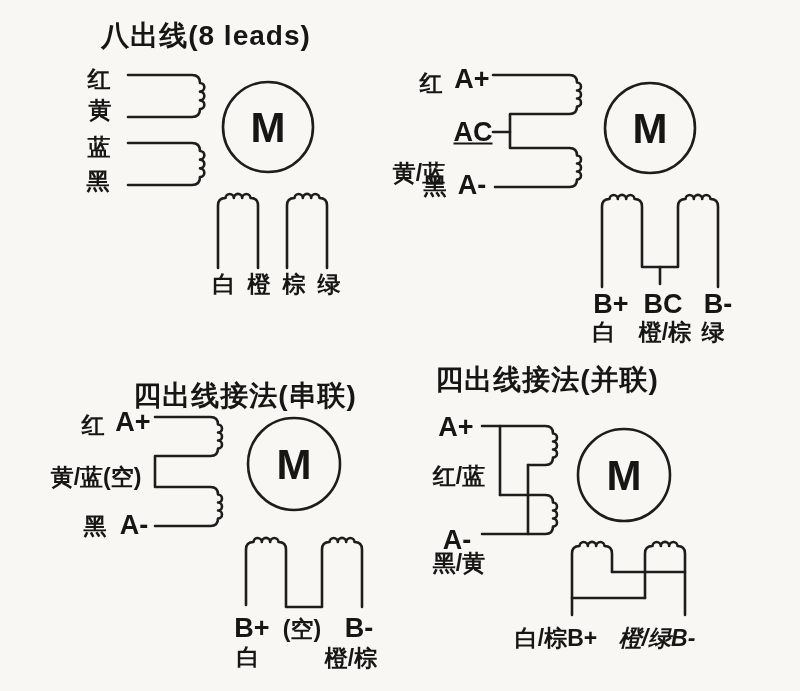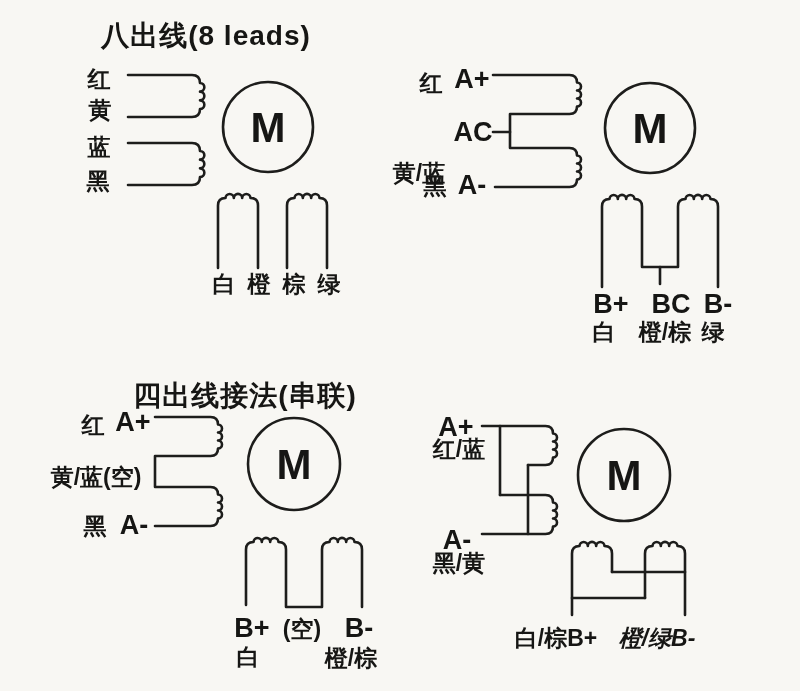--- a/index.html
+++ b/index.html
@@ -83,45 +83,46 @@
   <div class="label cjk" style="left:98px;top:181px;">黑</div>
   <div class="label motor" style="left:268px;top:128px;">M</div>
   <div class="label cjk" style="left:224px;top:284px;">白</div>
   <div class="label cjk" style="left:259px;top:284px;">橙</div>
   <div class="label cjk" style="left:294px;top:284px;">棕</div>
   <div class="label cjk" style="left:329px;top:284px;">绿</div>
 
   <div class="label cjk" style="left:431px;top:83px;">红</div>
   <div class="label term" style="left:472px;top:79px;">A+</div>
   <div class="label cjk" style="left:419px;top:133px;margin-top:40px;">黄/蓝</div>
-  <div class="label term" style="left:473px;top:132px;">AC</div>
+  <div class="label term" style="left:473px;top:132px;text-decoration:underline;">AC</div>
   <div class="label cjk" style="left:435px;top:186px;">黑</div>
   <div class="label term" style="left:472px;top:185px;">A-</div>
   <div class="label motor" style="left:650px;top:129px;">M</div>
   <div class="label term" style="left:611px;top:304px;">B+</div>
-  <div class="label term" style="left:663px;top:304px;margin-left:8px;">BC</div>
+  <div class="label term" style="left:663px;top:304px;">BC</div>
   <div class="label term" style="left:718px;top:304px;">B-</div>
   <div class="label cjk" style="left:604px;top:332px;">白</div>
   <div class="label cjk" style="left:665px;top:332px;">橙/棕</div>
   <div class="label cjk" style="left:713px;top:332px;">绿</div>
 
   <div class="label title" style="left:245px;top:396px;">四出线接法(串联)</div>
   <div class="label cjk" style="left:93px;top:425px;">红</div>
   <div class="label term" style="left:133px;top:422px;">A+</div>
   <div class="label cjk" style="left:96px;top:477px;">黄/蓝(空)</div>
   <div class="label cjk" style="left:95px;top:526px;">黑</div>
   <div class="label term" style="left:134px;top:525px;">A-</div>
   <div class="label motor" style="left:294px;top:465px;">M</div>
   <div class="label term" style="left:252px;top:628px;">B+</div>
   <div class="label cjk" style="left:302px;top:629px;">(空)</div>
   <div class="label term" style="left:359px;top:628px;">B-</div>
   <div class="label cjk" style="left:248px;top:657px;">白</div>
   <div class="label cjk" style="left:351px;top:658px;">橙/棕</div>
 
+  <div class="label title" style="left:547px;top:380px;">四出线接法(并联)</div>
   <div class="label term" style="left:456px;top:427px;">A+</div>
-  <div class="label cjk" style="left:459px;top:449px;">红/蓝</div>
+  <div class="label cjk" style="left:459px;top:476px;">红/蓝</div>
   <div class="label term" style="left:457px;top:540px;">A-</div>
   <div class="label cjk" style="left:459px;top:563px;text-align:center;">黑/黄</div>
   <div class="label motor" style="left:624px;top:476px;">M</div>
   <div class="label cjk" style="left:548px;top:638px;margin-left:8px;">白/棕B+</div>
   <div class="label cjk" style="left:657px;top:638px;font-style:italic;">橙/绿B-</div>
 
 </div>
 
 </body></html>

